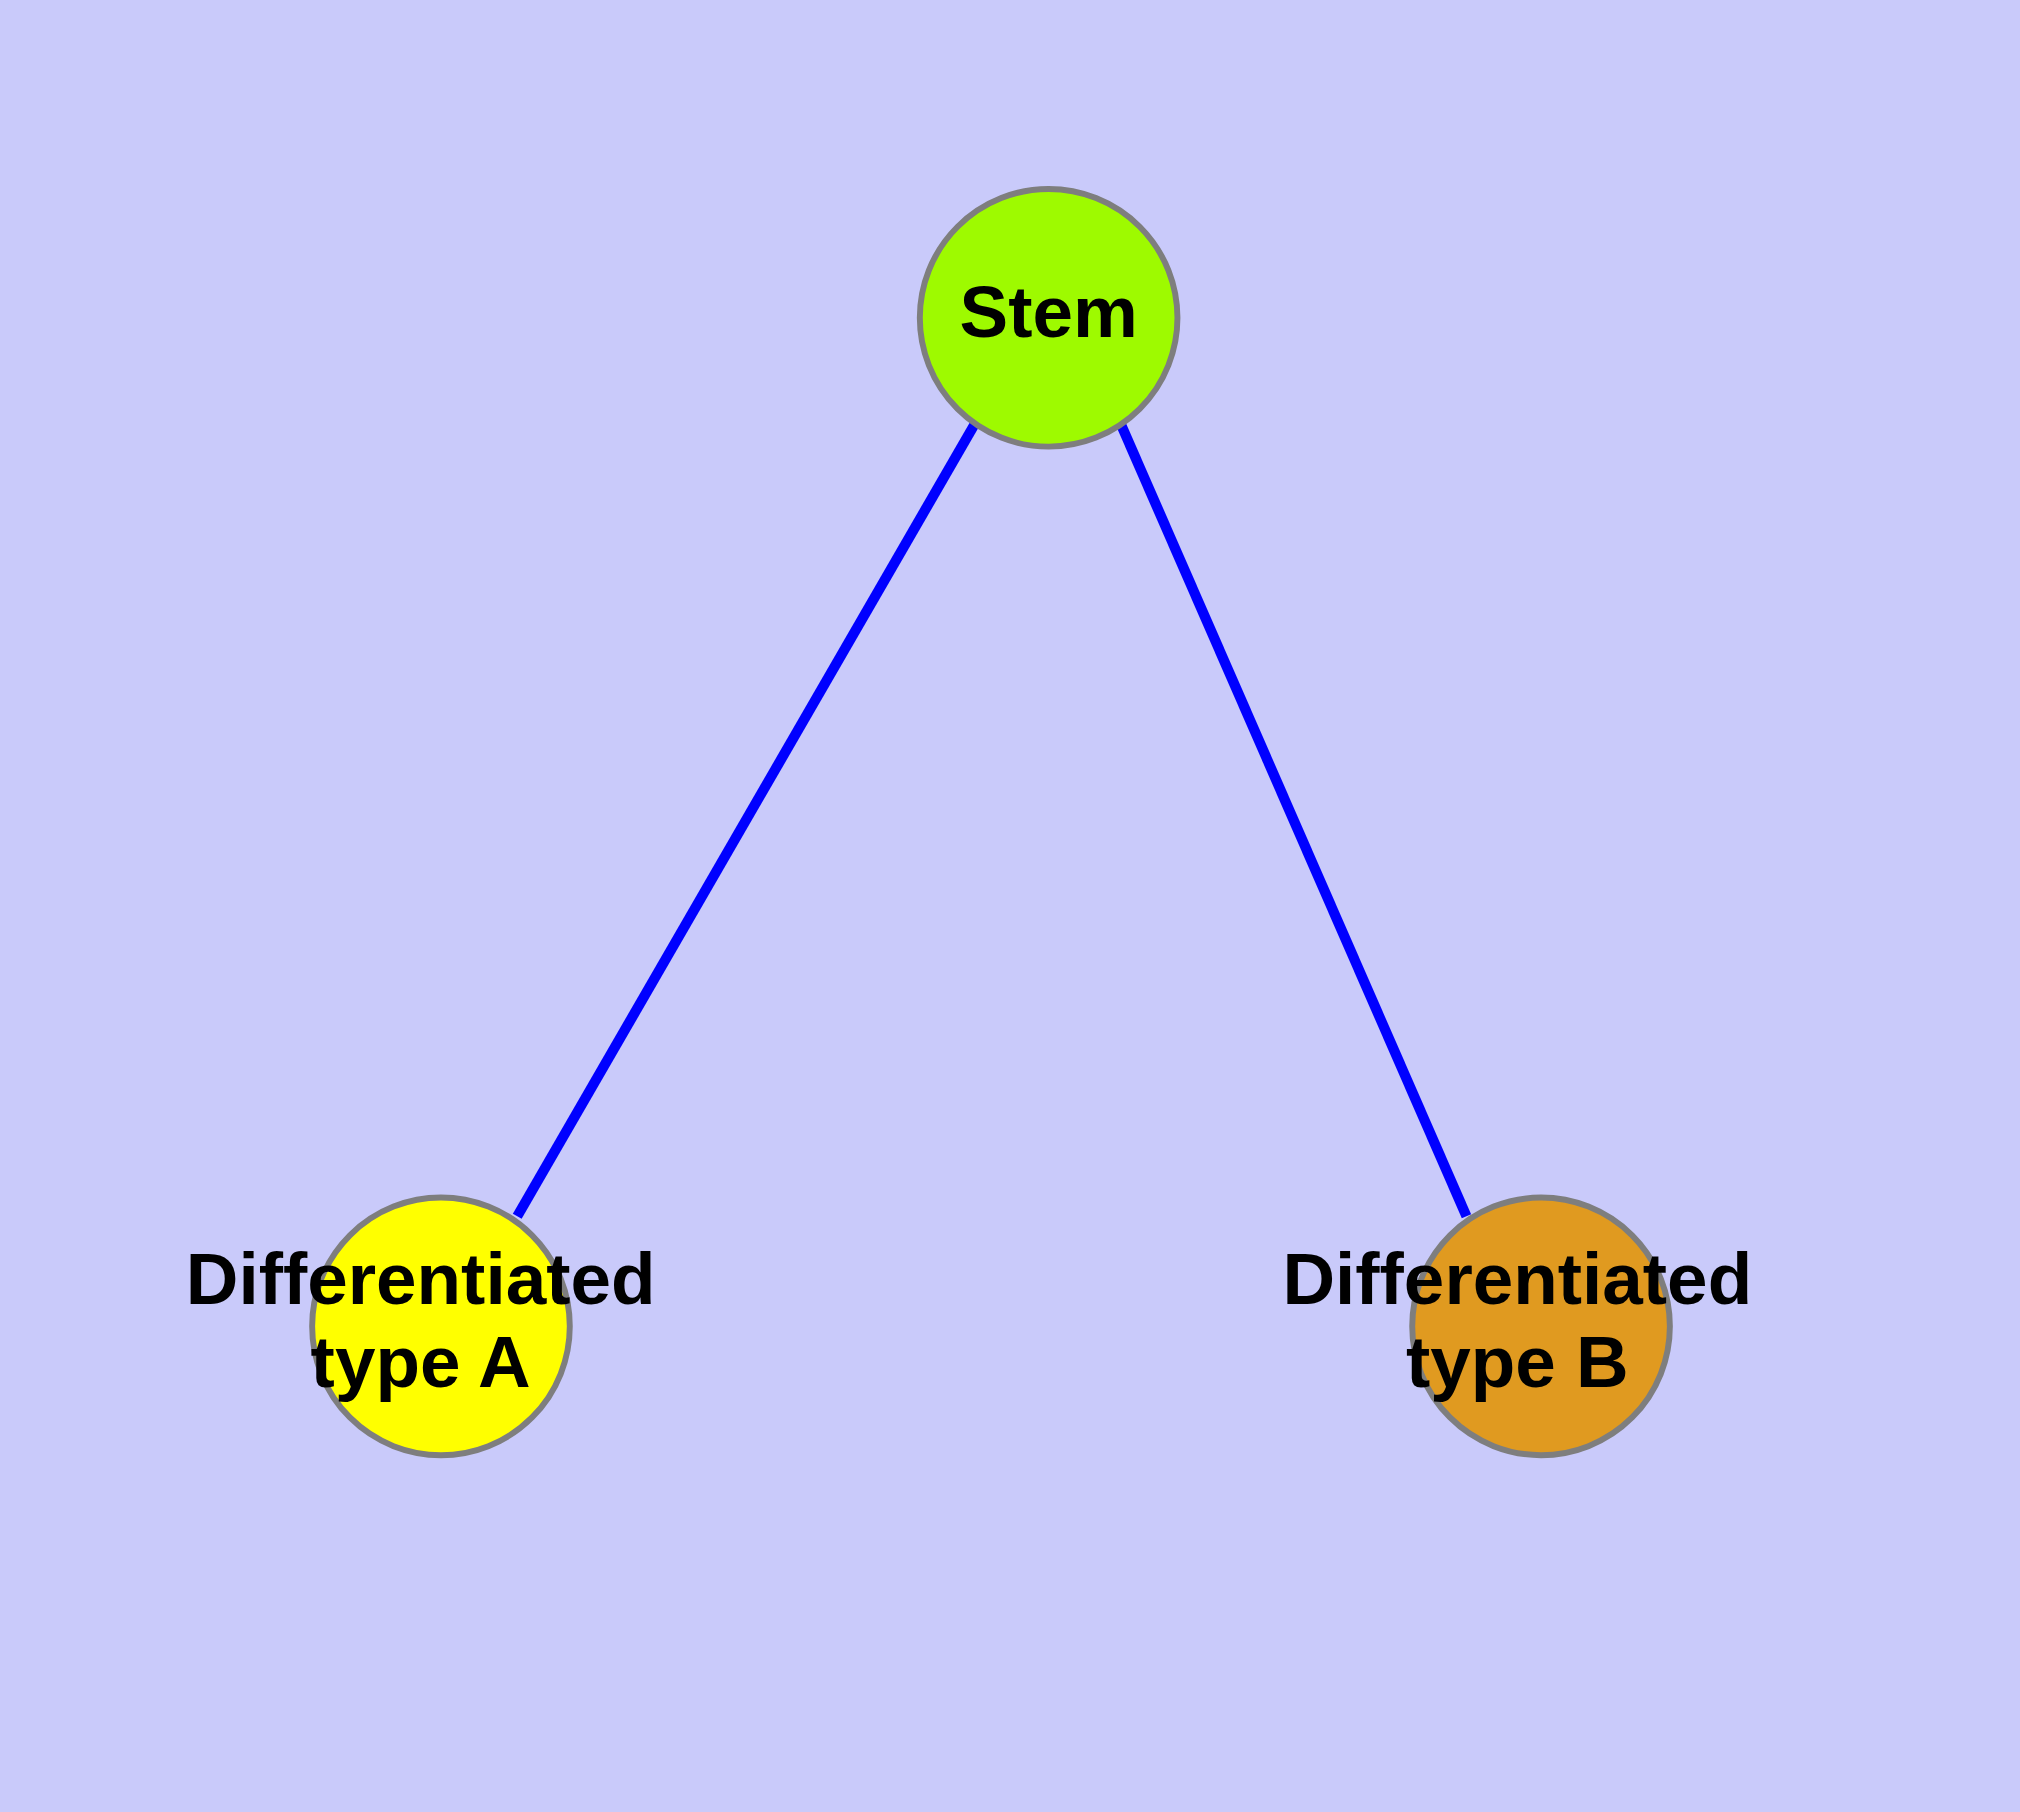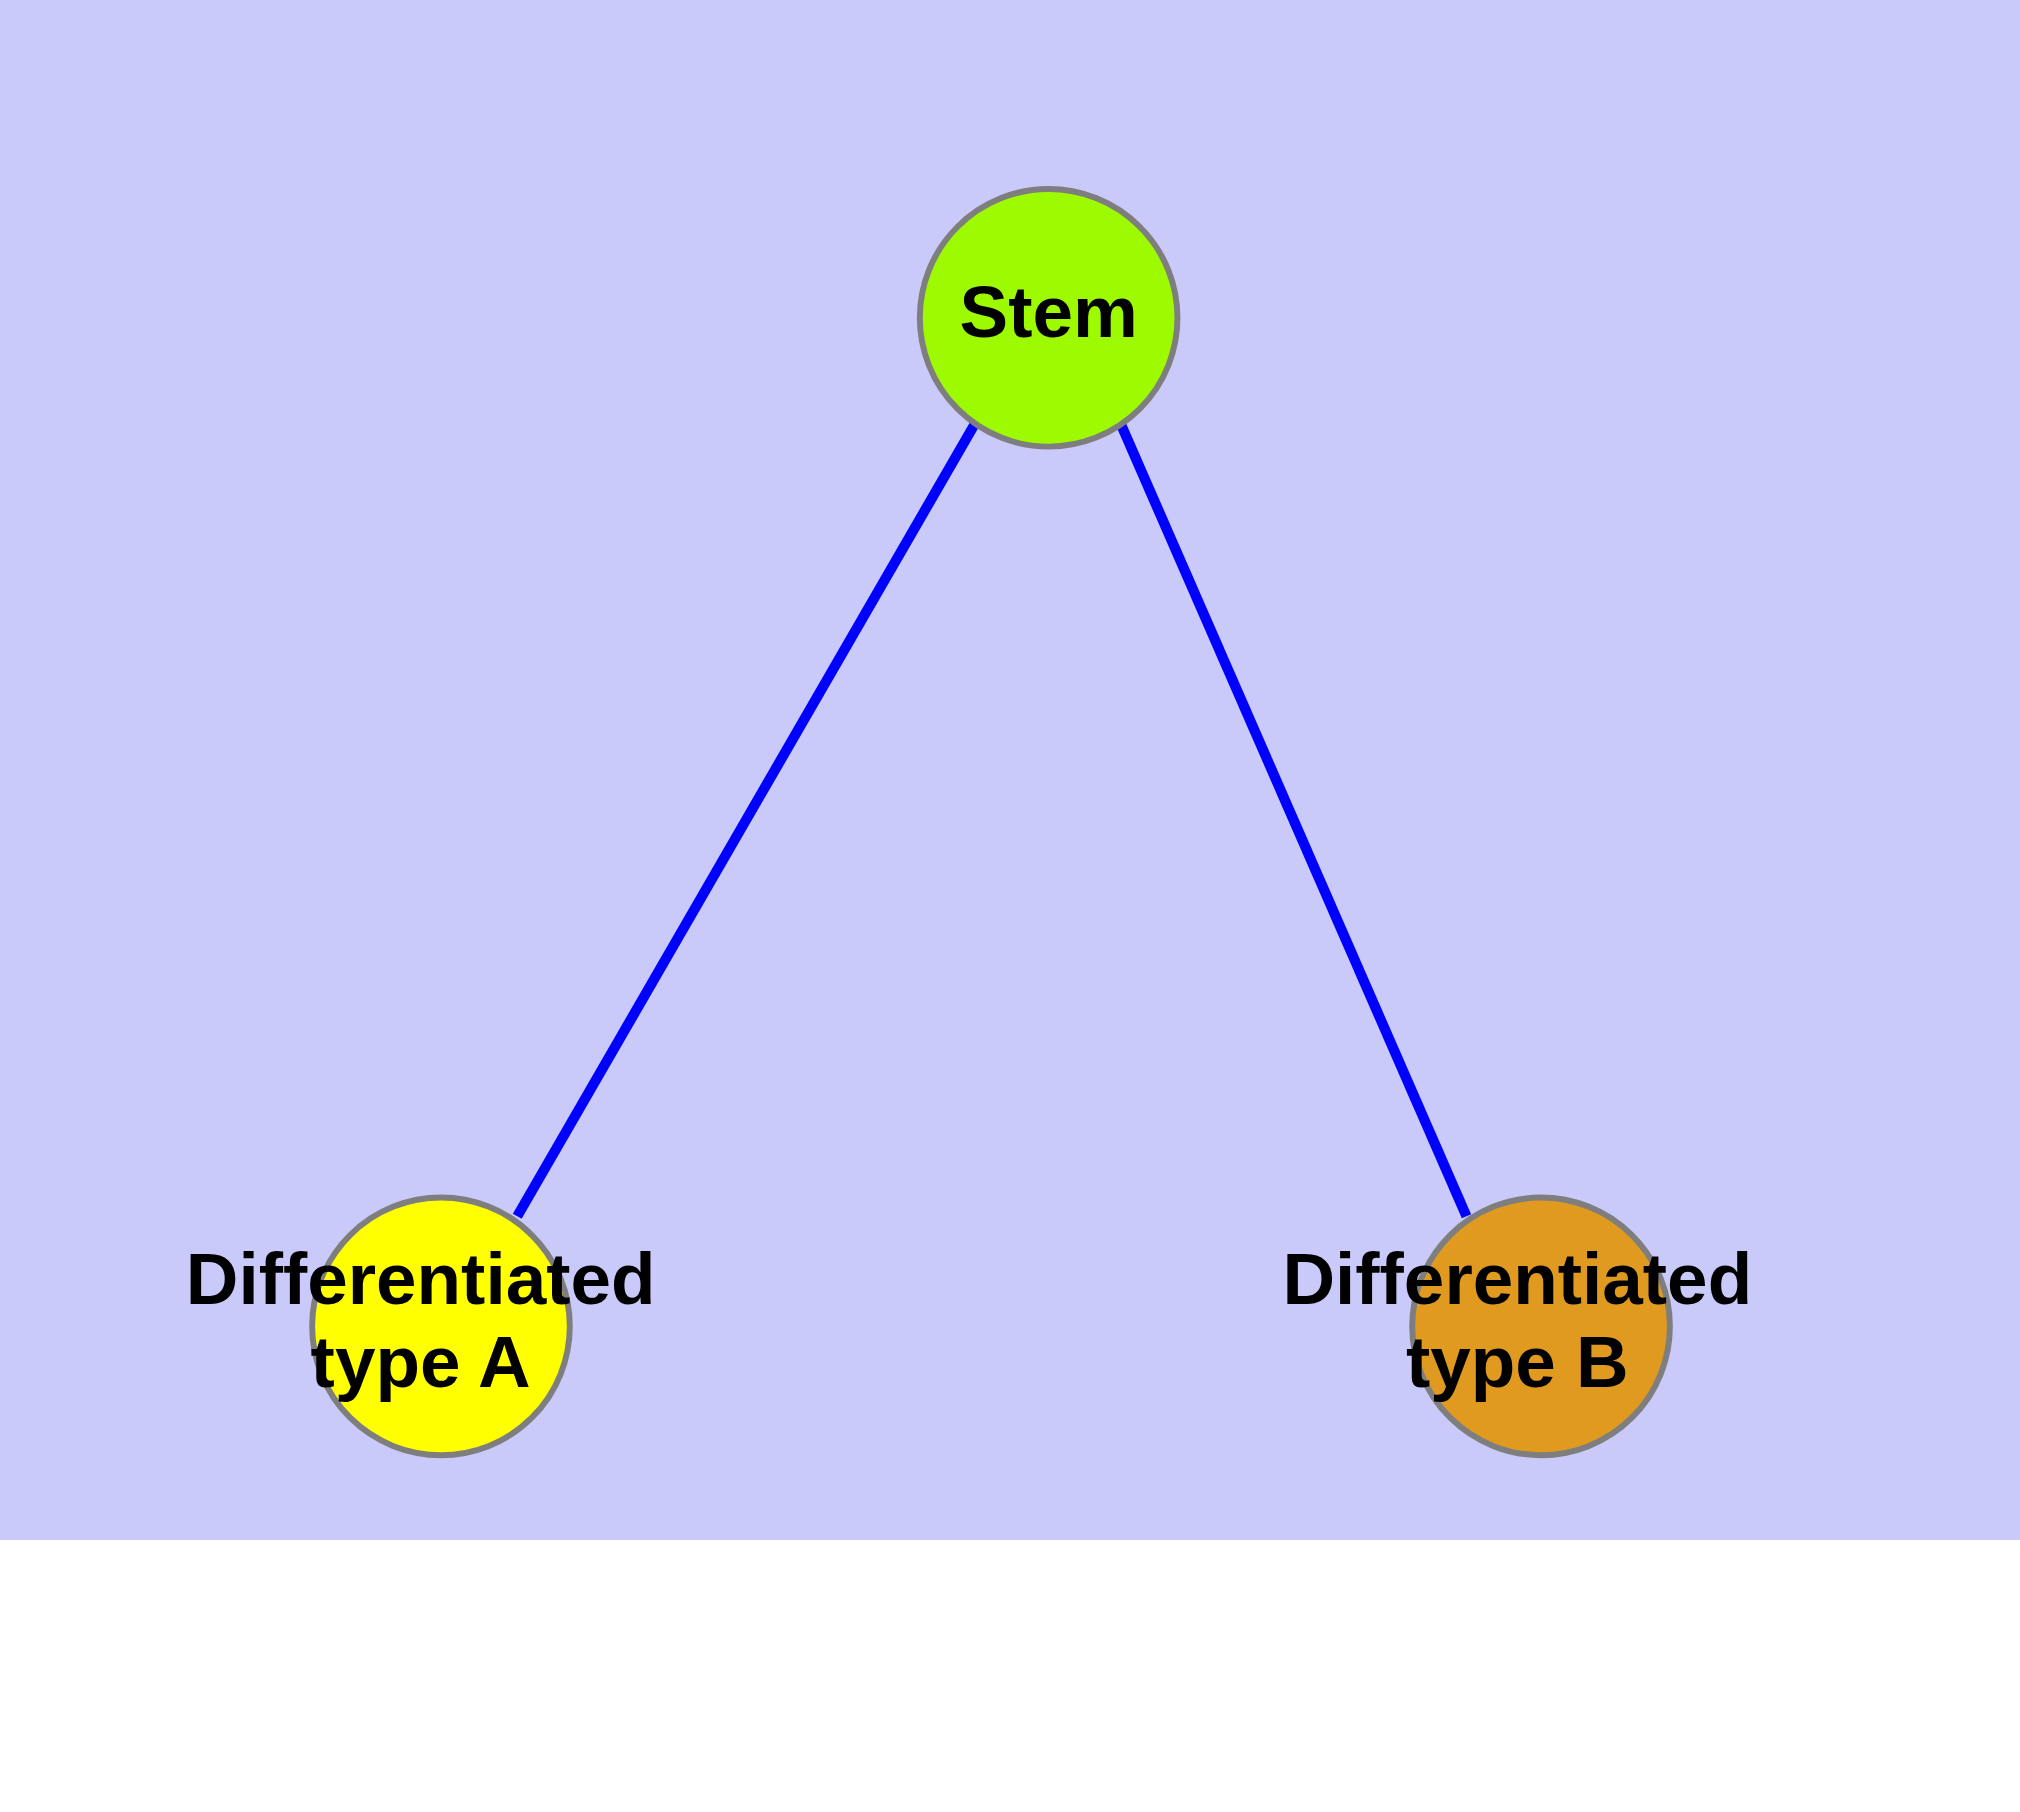--- a/index.html
+++ b/index.html
@@ -26,21 +26,21 @@
     font-family: "Liberation Sans", sans-serif;
     font-weight: bold;
     fill: #000000;
     text-anchor: middle;
     dominant-baseline: middle;
   }
 </style>
 </head>
 <body>
 
-<div id="canvas" style="width: 2021px; height: 1540px; background: rgb(201, 202, 250);">
+<div id="canvas" style="width: 2021px; height: 1812px; background: rgb(201, 202, 250);">
   <svg id="graph-svg" viewBox="0 0 2384 2138" xmlns="http://www.w3.org/2000/svg" style="width: 2021px; height: 1812px;">
     <rect id="bg-rect" x="0" y="0" width="2384" height="2138" fill="#C9CAFA"></rect>
     <g id="edges-layer">
         <line x1="1150" y1="500" x2="610" y2="1435" stroke="#0000FF" stroke-width="12" stroke-linecap="butt"></line>
         <line x1="1322" y1="500" x2="1730" y2="1435" stroke="#0000FF" stroke-width="12" stroke-linecap="butt"></line>
       </g>
     <g id="nodes-layer">
         <circle cx="1237" cy="375" r="152" fill="#9EFA00" stroke="#7E7E7E" stroke-width="7"></circle>
         <circle cx="520" cy="1565" r="152" fill="#FFFF00" stroke="#7E7E7E" stroke-width="7"></circle>
         <circle cx="1818" cy="1565" r="152" fill="#E09A20" stroke="#7E7E7E" stroke-width="7"></circle>

